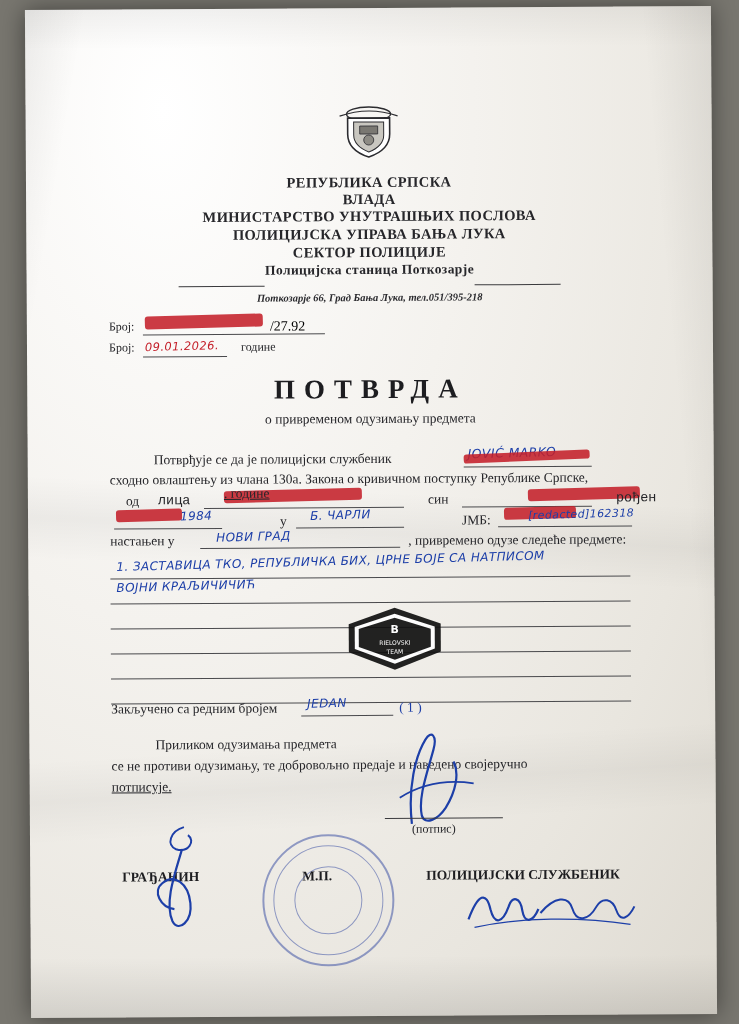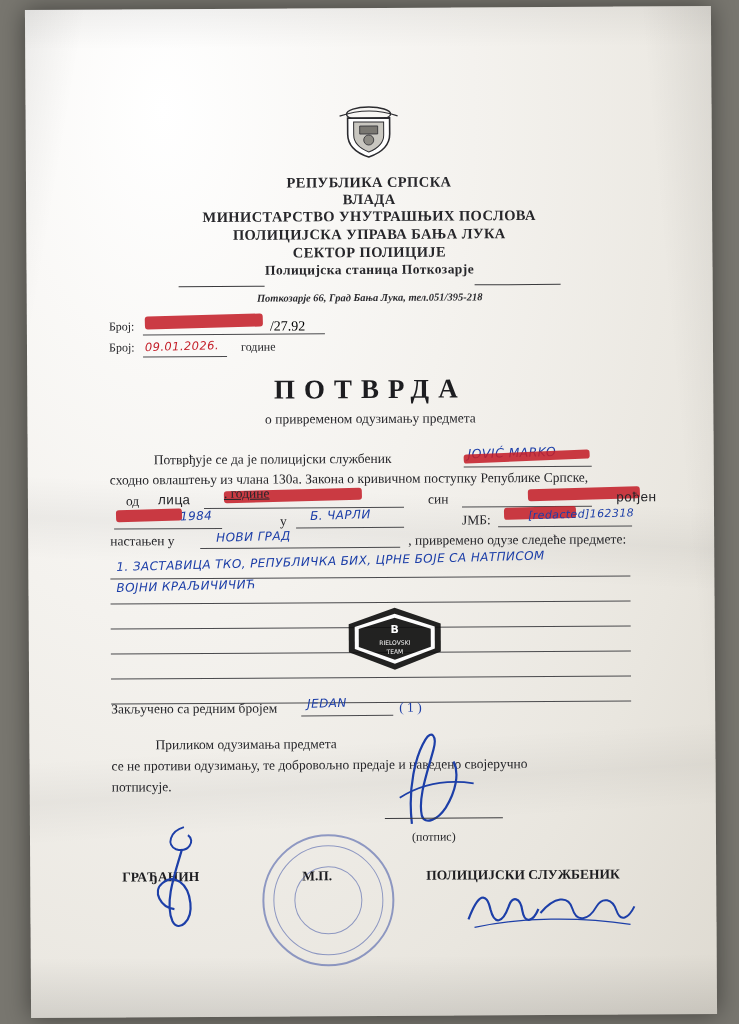--- a/index.html
+++ b/index.html
@@ -217,21 +217,20 @@
     font-size: 13.5px;
     font-weight: bold;
     color: #1d1d20;
   }
   .potpis-note {
     position: absolute;
     left: 382px;
     top: 814px;
     font-size: 12px;
     color: #26262a;
-    margin-top: 8px;
   }
   .potpis-rule {
     position: absolute;
     left: 355px;
     top: 810px;
     width: 118px;
     height: 1px;
     background: #3a3a3d;
   }
   svg { display: block; }
@@ -333,21 +332,21 @@
         </svg>
       </div>
 
       <div class="body-line" style="left:82px; top:692px;">Закључено са редним бројем</div>
       <div class="hand" style="left:278px; top:688px;">JEDAN</div>
       <div class="body-line" style="left:370px; top:692px; color:#1d3fa8;">( 1 )</div>
       <div class="rule" style="left:272px; top:707px; width:92px;"></div>
 
       <div class="body-line" style="left:126px; top:728px;">Приликом одузимања предмета</div>
       <div class="body-line" style="left:82px; top:749px;">се не противи одузимању, те добровољно предаје и наведено својеручно</div>
-      <div class="body-line" style="left:82px; top:770px;">потписује.</div>
+      <div class="body-line" style="left:82px; top:770px;text-decoration:underline;">потписује.</div>
 
       <div class="sig" style="left:352px; top:720px;">
         <svg width="120" height="100" viewBox="0 0 120 100">
           <path d="M30 96 C26 60 34 28 44 12 C50 2 56 8 52 22 C46 44 36 70 40 88 C43 98 56 92 64 80 C74 64 78 46 72 34" fill="none" stroke="#1d3fa8" stroke-width="2.2"></path>
           <path d="M18 70 C40 56 66 52 92 56" fill="none" stroke="#1d3fa8" stroke-width="1.8"></path>
         </svg>
       </div>
       <div class="potpis-rule"></div>
       <div class="potpis-note">(потпис)</div>
 

